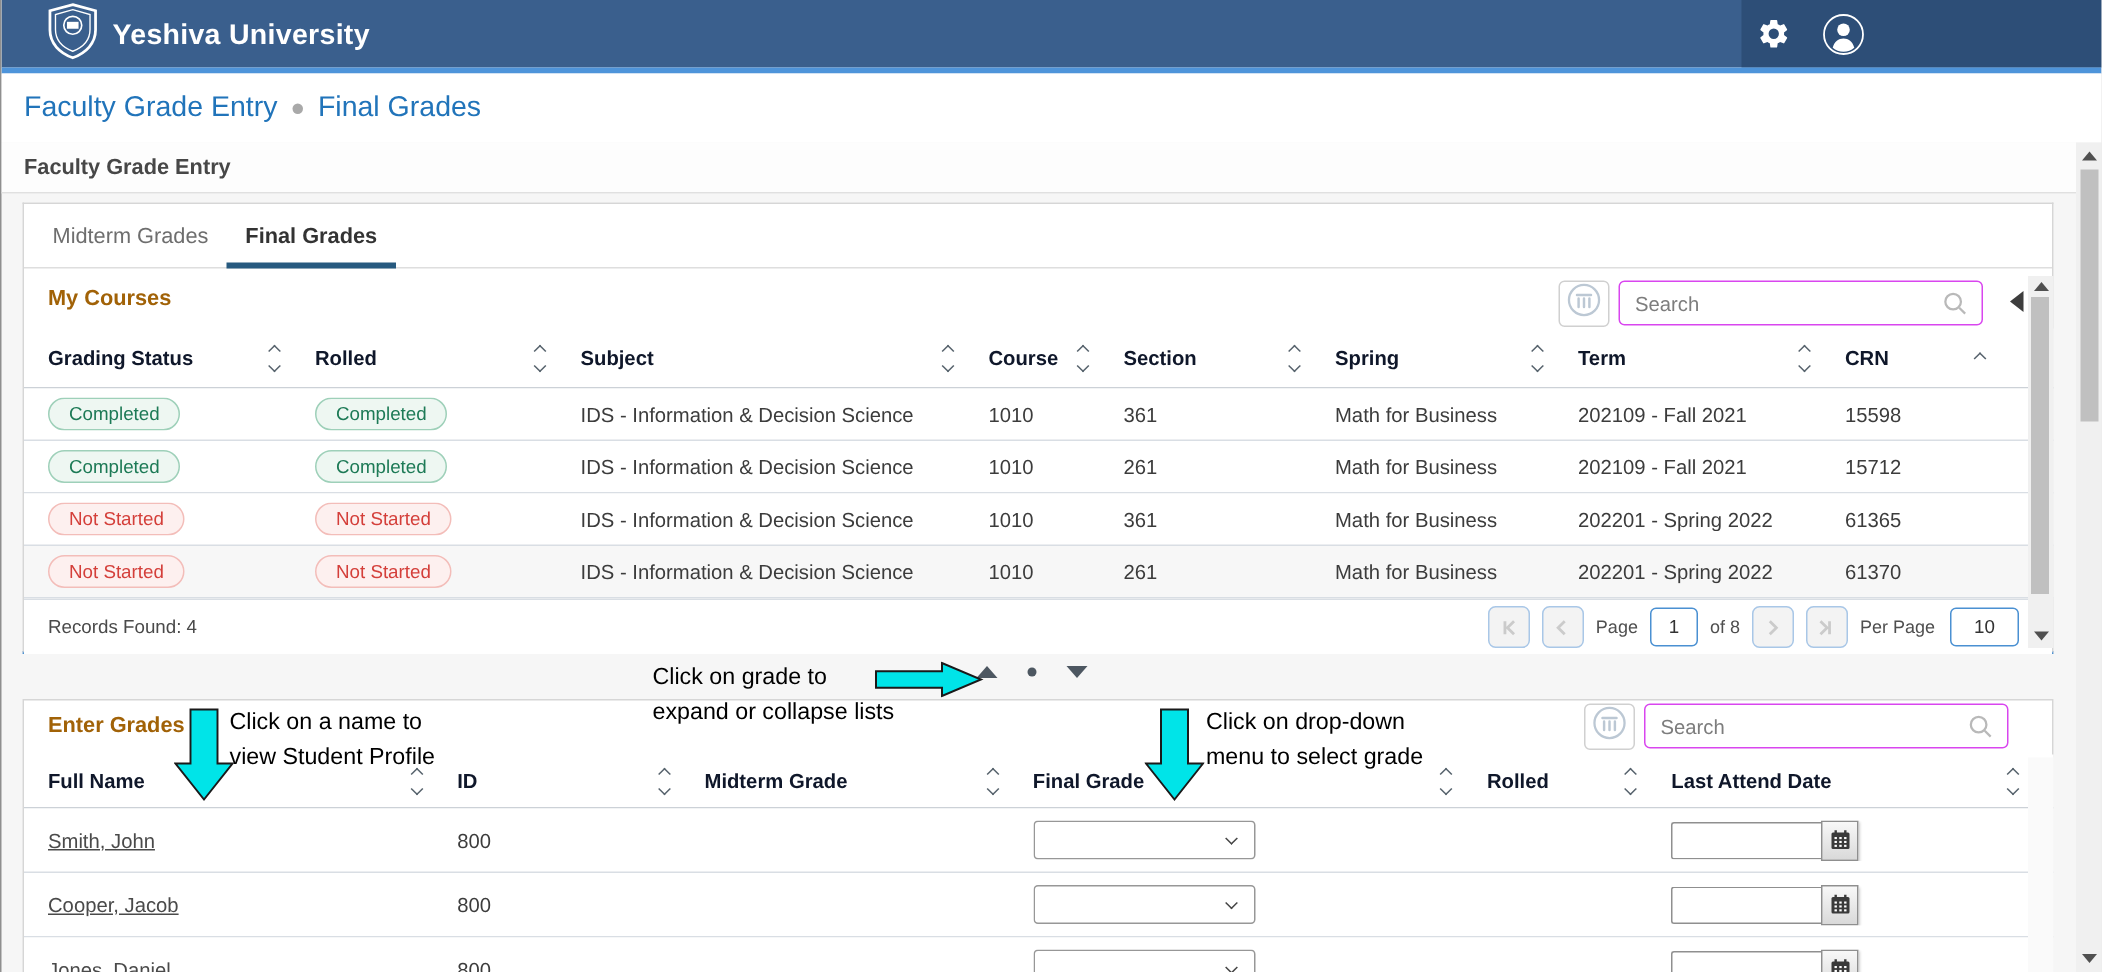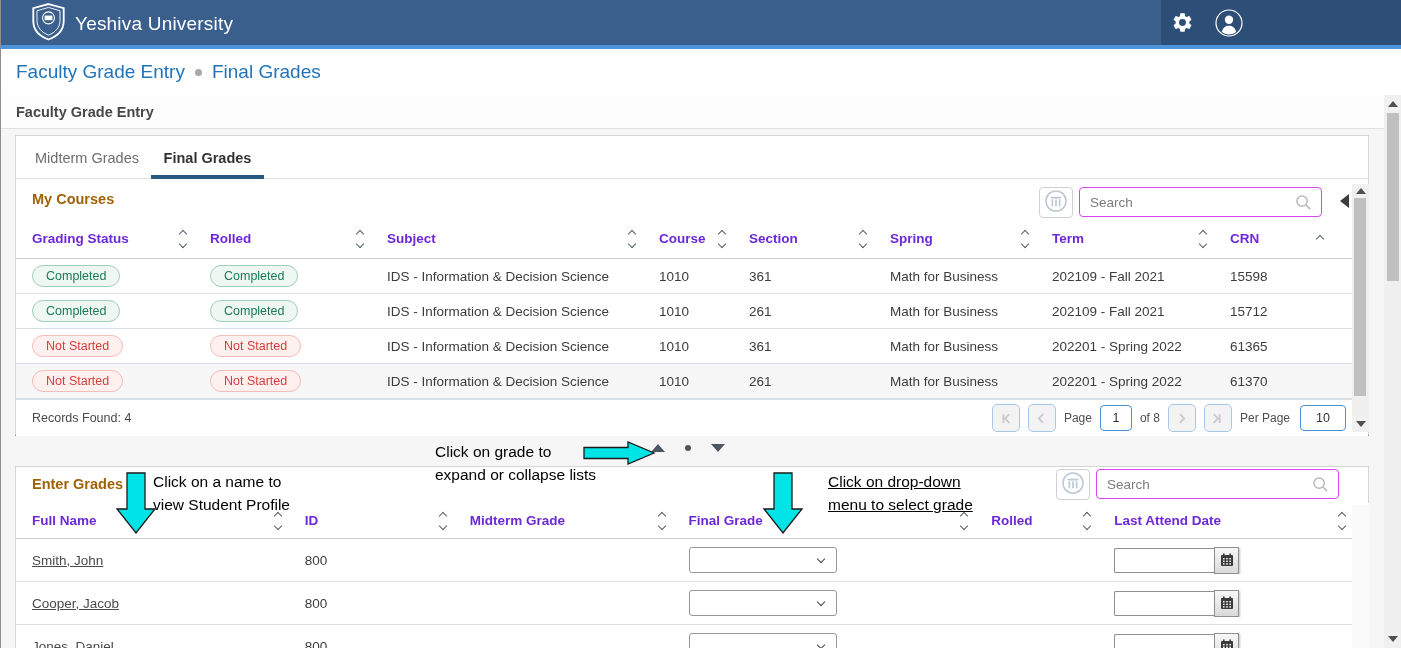--- a/index.html
+++ b/index.html
@@ -7,21 +7,21 @@
   .page {
     position:relative; width:1401px; height:648px; overflow:hidden;
     background:#f6f6f6; font-family:"Liberation Sans", sans-serif;
     border-left:1px solid #8f8f8f; color:#3a3a3a;
   }
   
   .topbar { position:absolute; left:0; top:0; width:1401px; height:45px; background:#3a5f8d; }
   .topbar-right { position:absolute; left:1160px; top:0; width:241px; height:45px; background:#2d4e77; }
   .accent { position:absolute; left:0; top:45px; width:1401px; height:4px; background:#4e94da; }
   .brand { position:absolute; left:30px; top:2px; height:43px; display:flex; align-items:center; gap:9px; }
-  .brand-name { color:#fff; font-size:19px; font-weight:400; letter-spacing:.2px; }
+  .brand-name { color:#fff; font-size:19px; font-weight:700; letter-spacing:.2px; }
   .hdr-icon { position:absolute; top:0; height:45px; display:flex; align-items:center; cursor:pointer; }
   .gear-pos { left:1170px; } .user-pos { left:1214px; }
   
   .breadcrumb { position:absolute; left:0; top:49px; width:1401px; height:46px; background:#fff; display:flex; align-items:center; padding-left:15px; gap:10px; }
   .crumb { color:#2174ba; font-size:19px; cursor:pointer; }
   .crumb-dot { width:7px; height:7px; border-radius:50%; background:#a9a9a9; display:inline-block; }
   .titlebar { position:absolute; left:0; top:95px; width:1383px; height:34px; background:#fdfdfd; border-bottom:1px solid #e0e0e0; display:flex; align-items:center; padding-left:15px; }
   .page-title { font-size:14.5px; font-weight:700; color:#474747; }
   
   .panel { position:absolute; left:14px; width:1354px; background:#fff; border:1px solid #d6d6d6; }
@@ -34,21 +34,21 @@
   .tab-active { left:135px; width:113px; color:#333; font-weight:700; }
   .tab-underline { position:absolute; left:0; bottom:0; width:100%; height:4px; background:#275a7f; }
   
   .toolbar-title { position:absolute; left:16px; font-size:14.5px; font-weight:600; color:#a16207; }
   .tool-btn { position:absolute; width:34px; height:31px; border:1px solid #d0d0d0; border-radius:4px; background:#fff; display:flex; align-items:center; justify-content:center; cursor:pointer; }
   .searchbox { position:absolute; height:30px; border:1px solid #d946ef; border-radius:4px; background:#fff; display:flex; align-items:center; }
   .searchbox input { flex:1; border:none; outline:none; font-family:"Liberation Sans",sans-serif; font-size:13.5px; color:#555; padding:0 6px 0 10px; background:transparent; }
   .searchbox input::placeholder { color:#7d7d7d; }
   .search-ico { padding-right:9px; display:flex; }
   
-  .thead { position:absolute; left:0; width:1353px; height:40px; display:flex; align-items:flex-end; padding-left:16px; border-bottom:1px solid #ccd1d7; font-size:13.5px; font-weight:700; color:#6d28d9; background:#fff; }
+  .thead { position:absolute; left:0; width:1353px; height:40px; display:flex; align-items:flex-end; padding-left:16px; border-bottom:1px solid #ccd1d7; font-size:13.5px; font-weight:700; color:#0f172a; background:#fff; }
   .th { display:flex; align-items:center; justify-content:space-between; padding-right:22px; height:100%; }
   .trow { position:absolute; left:0; width:1353px; display:flex; align-items:center; padding-left:16px; border-bottom:1px solid #d9dee4; font-size:13.5px; color:#3c3c3c; background:#fff; }
   .trow.alt { background:#f7f7f7; }
   .td { padding-right:22px; overflow:hidden; white-space:nowrap; }
   
   .mc1{width:178px}.mc2{width:177px}.mc3{width:272px}.mc4{width:90px}.mc5{width:141px}.mc6{width:162px}.mc7{width:178px}.mc8{width:117px}
   
   .eg1{width:273px}.eg2{width:165px}.eg3{width:219px}.eg4{width:303px}.eg5{width:123px}.eg6{width:255px}
   
   .sort { display:inline-flex; flex-direction:column; gap:4px; align-items:center; cursor:pointer; padding:2px; }
@@ -494,21 +494,21 @@
   </svg>
 
   <div class="ann" style="left:152px; top:470px;">
     <div>Click on a name to</div>
     <div>view Student Profile</div>
   </div>
   <svg class="ann-arrow" style="left:115px; top:472px;" width="40" height="63" viewBox="0 0 40 63">
     <polygon points="11,1 29,1 29,37 39,37 20,61 1,37 11,37" fill="#00e4e8" stroke="#1a1a1a" stroke-width="1.3"></polygon>
   </svg>
 
-  <div class="ann" style="left:827px; top:470px;text-decoration:underline;">
+  <div class="ann" style="left:803px; top:470px;">
     <div>Click on drop-down</div>
     <div>menu to select grade</div>
   </div>
   <svg class="ann-arrow" style="left:762px; top:472px;" width="40" height="63" viewBox="0 0 40 63">
     <polygon points="11,1 29,1 29,37 39,37 20,61 1,37 11,37" fill="#00e4e8" stroke="#1a1a1a" stroke-width="1.3"></polygon>
   </svg>
 
   <div class="vscroll" style="left:1383px; top:95px; width:18px; height:553px;">
     <span class="sarrow sa-up" style="top:6px; left:4px;"></span>
     <div class="vthumb" style="top:18px; height:168px; left:3px;"></div>

